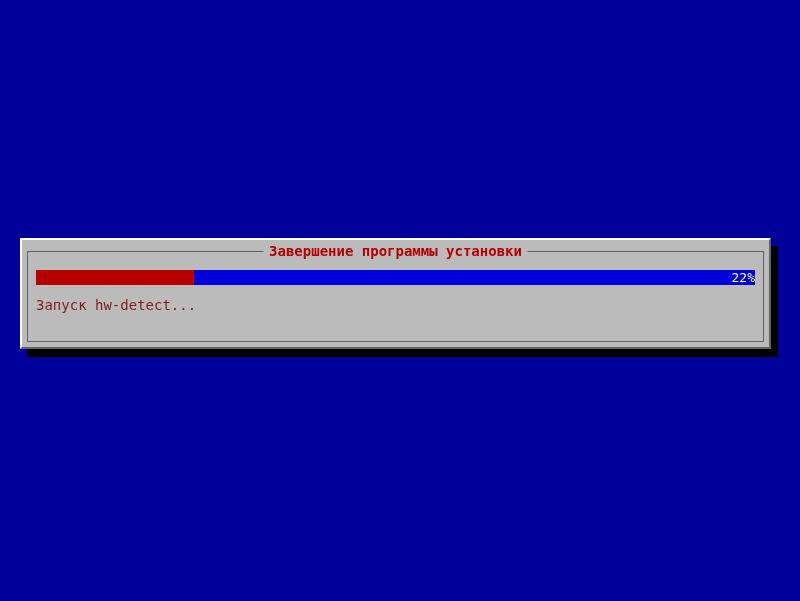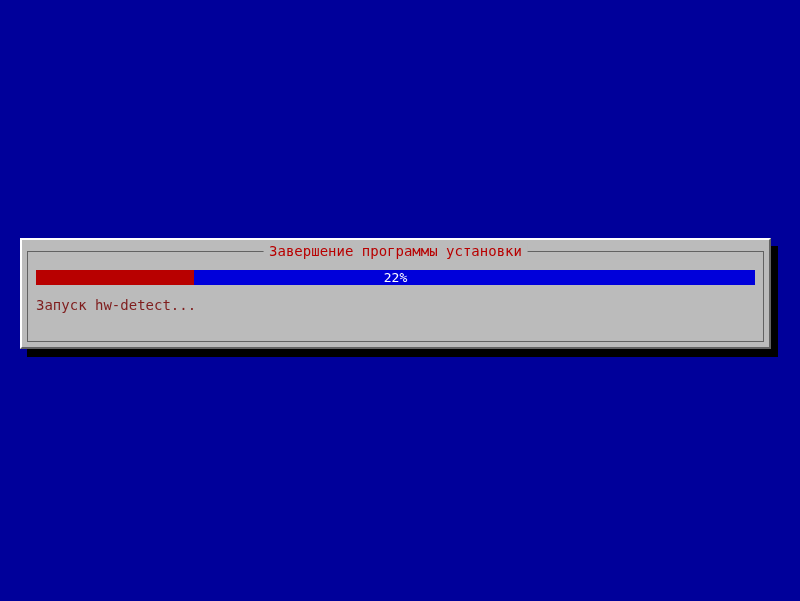--- a/index.html
+++ b/index.html
@@ -46,21 +46,21 @@
       border: 1px solid #626262;
     }
     .dialog-title {
       position: absolute;
       top: 3px;
       left: 50%;
       transform: translateX(-50%);
       background-color: #bbbbbb;
       padding: 0 6px;
       color: #b80000;
-      font-weight: normal;
+      font-weight: bold;
       z-index: 2;
       white-space: nowrap;
     }
     .progress-bar {
       position: absolute;
       left: 14px;
       top: 30px;
       right: 14px;
       height: 15px;
       background-color: #0000da;
@@ -72,21 +72,21 @@
       height: 100%;
       background-color: #b80000;
     }
     .progress-text {
       position: absolute;
       left: 0;
       right: 0;
       top: 0;
       height: 100%;
       line-height: 15px;
-      text-align: center;
+      text-align: right;
       color: #ffffff;
       font-size: 13px;
     }
     .status-text {
       position: absolute;
       left: 14px;
       top: 57px;
       color: #7f1d1d;
     }
   </style>

